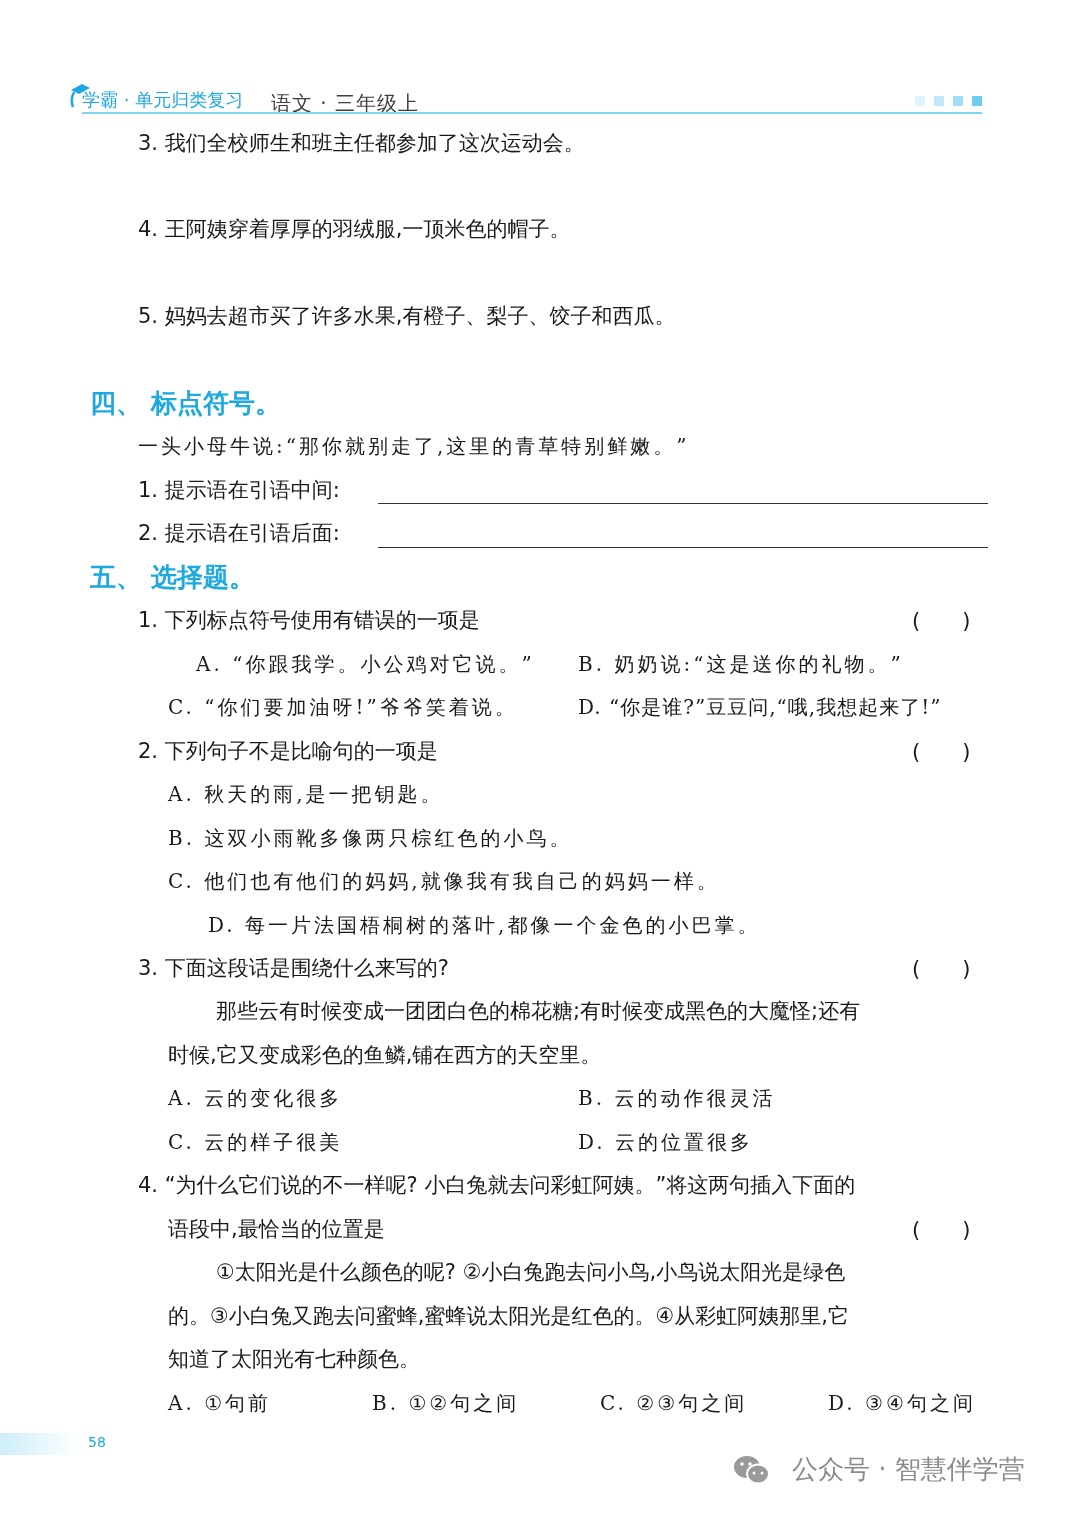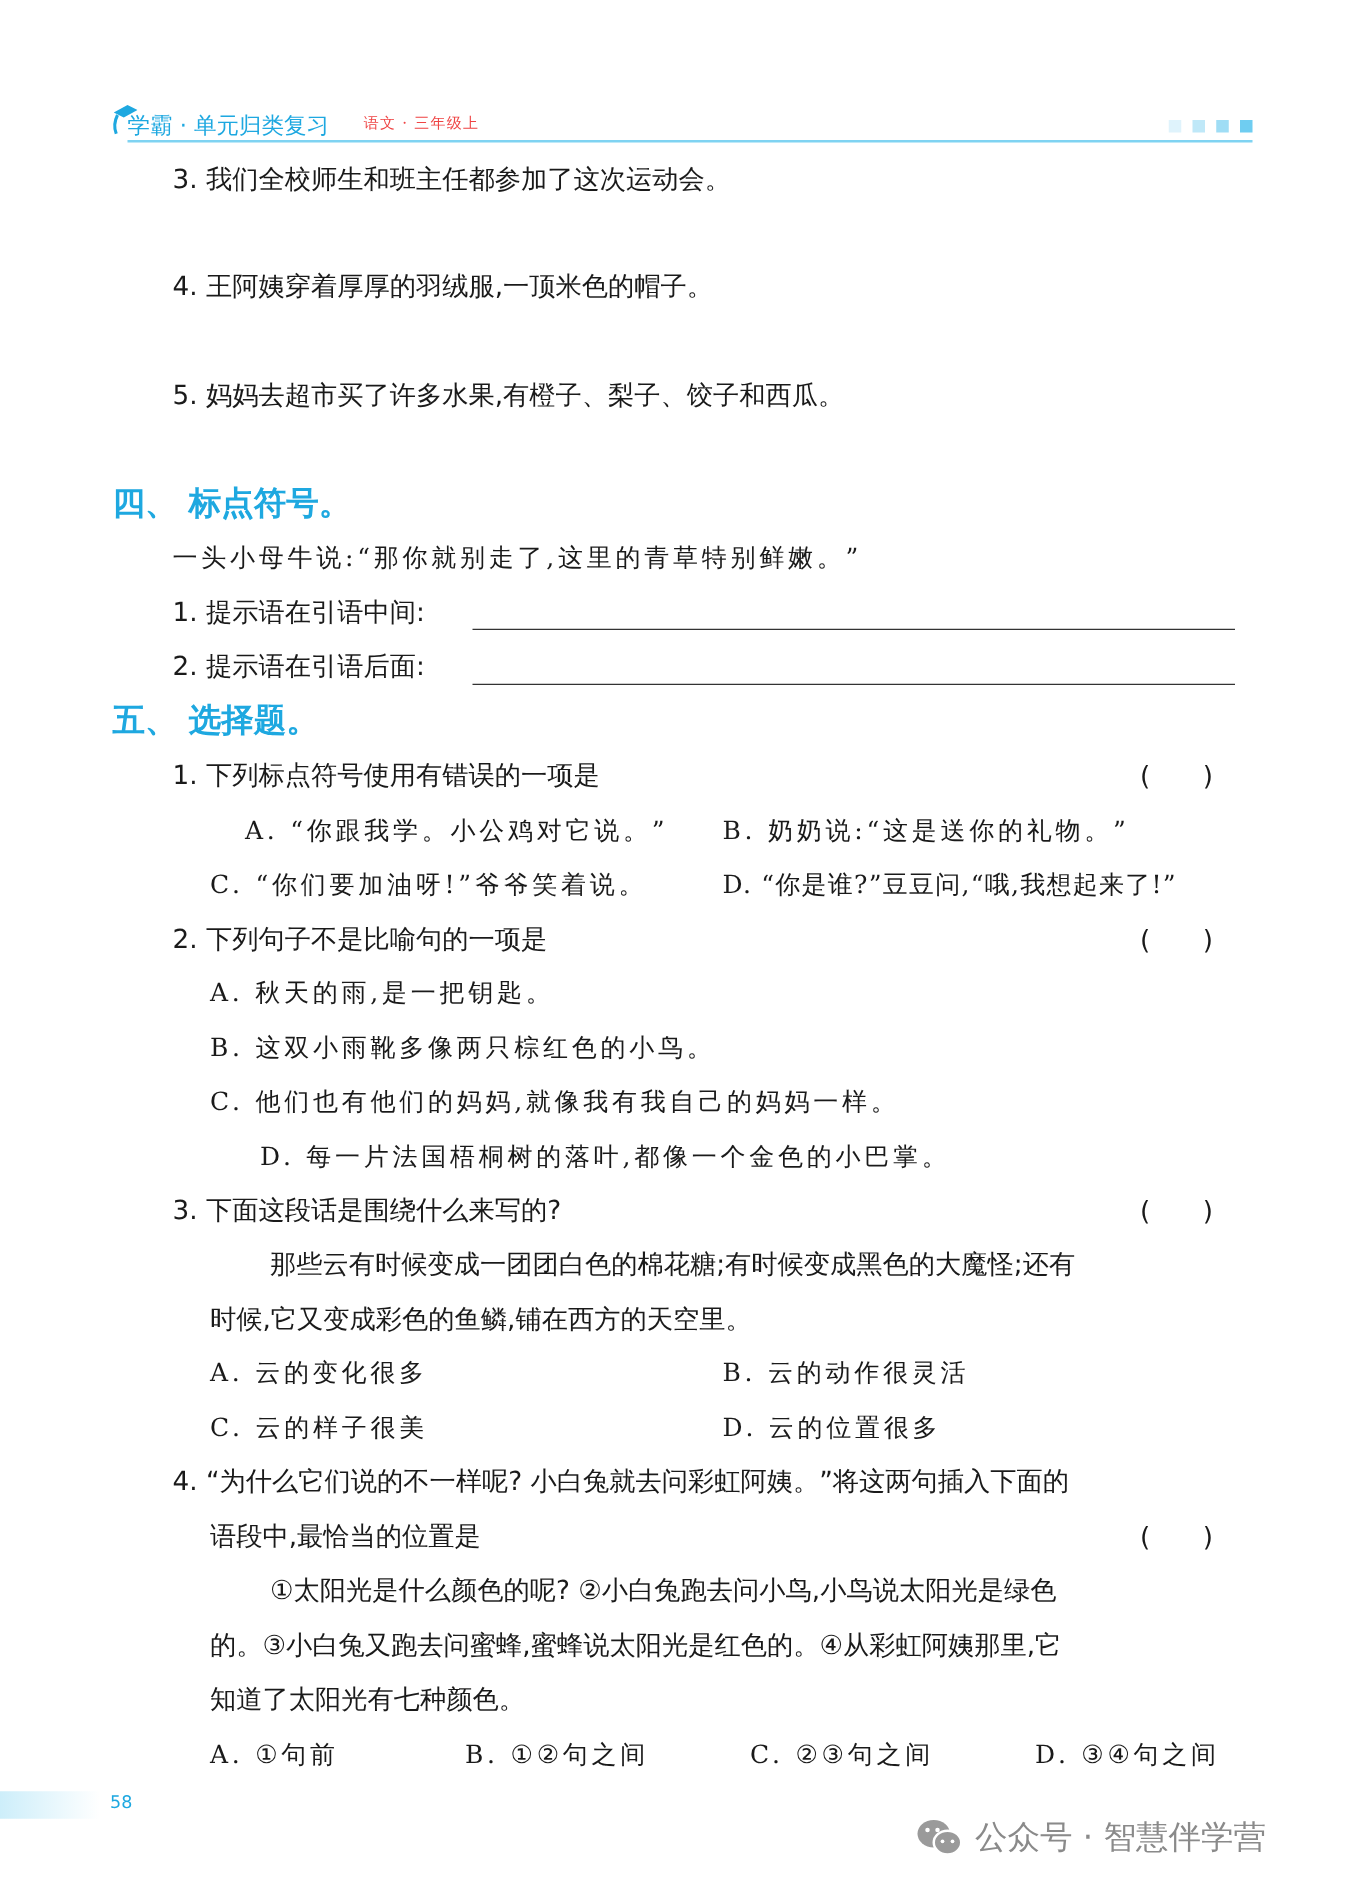--- a/index.html
+++ b/index.html
@@ -1,34 +1,34 @@
 <!DOCTYPE html>
 <html><head>
 <meta charset="utf-8">
 <style>
   html, body { margin: 0; padding: 0; }
   body {
     width: 1080px; height: 1515px; background: #ffffff; position: relative; overflow: hidden;
     font-family: "DejaVu Sans", "Liberation Sans", sans-serif; color: #1a1a1a;
   }
-  .header { position: absolute; left: 84px; top: 82px; width: 920px; height: 32px; }
+  .header { position: absolute; left: 64px; top: 82px; width: 920px; height: 32px; }
   .logo-cap { position: absolute; left: 4px; top: 0; width: 22px; height: 26px; }
   .brand { position: absolute; left: 18px; top: 6px; font-size: 18px; color: #1ea8e0; letter-spacing: 0px; white-space: nowrap; }
-  .subject { position: absolute; left: 207px; top: 8px; font-size: 12px; color: #ef4444; white-space: nowrap; font-family: "DejaVu Serif", serif; letter-spacing: 1px; }
+  .subject { position: absolute; left: 207px; top: 8px; font-size: 20px; color: #404040; white-space: nowrap; font-family: "DejaVu Serif", serif; letter-spacing: 1px; }
   .header-line { position: absolute; left: 18px; top: 30px; width: 900px; height: 2px; background: #7fd3f2; }
   .squares { position: absolute; right: 2px; top: 14px; display: flex; gap: 9px; }
   .squares span { width: 10px; height: 10px; display: block; }
   .line { position: absolute; white-space: nowrap; font-size: 21px; line-height: 26px; }
   .serif { font-family: "DejaVu Serif", serif; font-size: 20px; letter-spacing: 3px; }
   .section { color: #1ea8e0; font-size: 26px; font-weight: bold; }
   .paren { position: absolute; white-space: nowrap; font-size: 21px; letter-spacing: 0; }
   .blank { position: absolute; height: 1px; background: #333; }
   .pagebar { position: absolute; left: 0; top: 1433px; width: 80px; height: 22px; background: linear-gradient(to right, #cdeefa, #ffffff); }
   .pagenum { position: absolute; left: 88px; top: 1434px; font-size: 14px; color: #1ea8e0; }
-  .watermark { position: absolute; left: 732px; top: 1452px; display: flex; align-items: center; gap: 8px; color: #8a8a8a; font-size: 26px; white-space: nowrap; }
+  .watermark { position: absolute; left: 732px; top: 1452px; display: flex; align-items: center; gap: 20px; color: #8a8a8a; font-size: 26px; white-space: nowrap; }
   .wechat { width: 40px; height: 32px; position: relative; }
 </style>
 </head>
 <body>
 
 <div class="header">
   <svg class="logo-cap" viewBox="0 0 22 26">
     <path d="M3 8 L14 2 L22 6 L11 12 Z" fill="#1ea8e0"></path>
     <path d="M6 10 C4 14 3 20 5 25" stroke="#1ea8e0" stroke-width="2.5" fill="none"></path>
   </svg>

